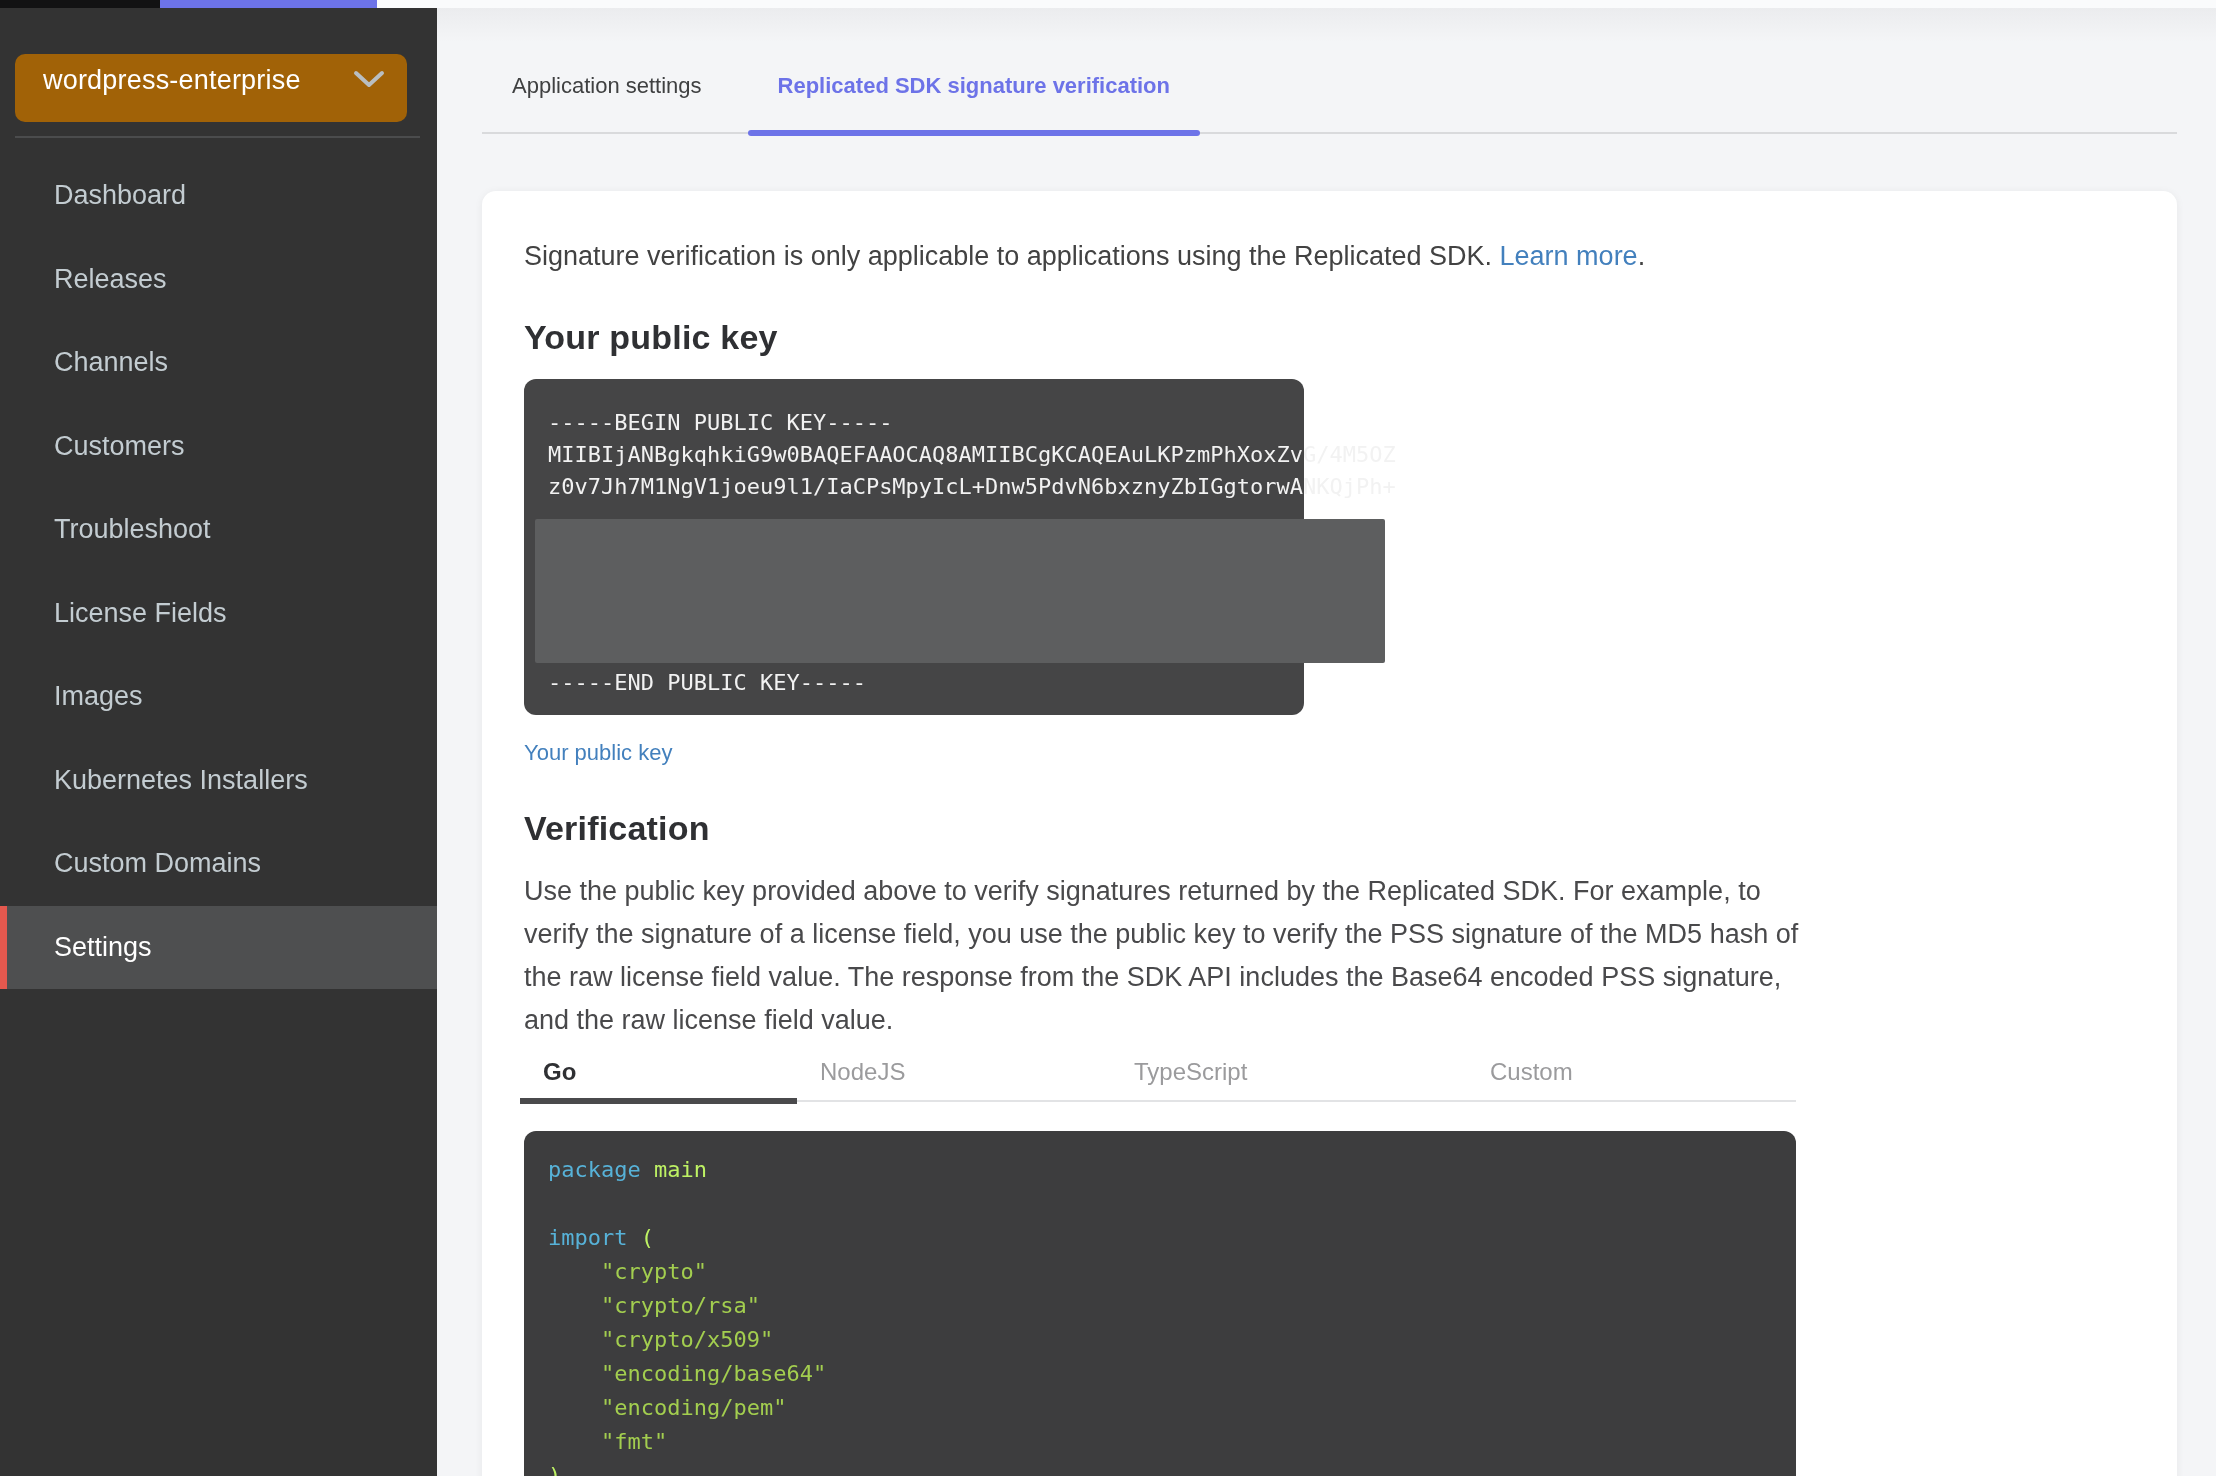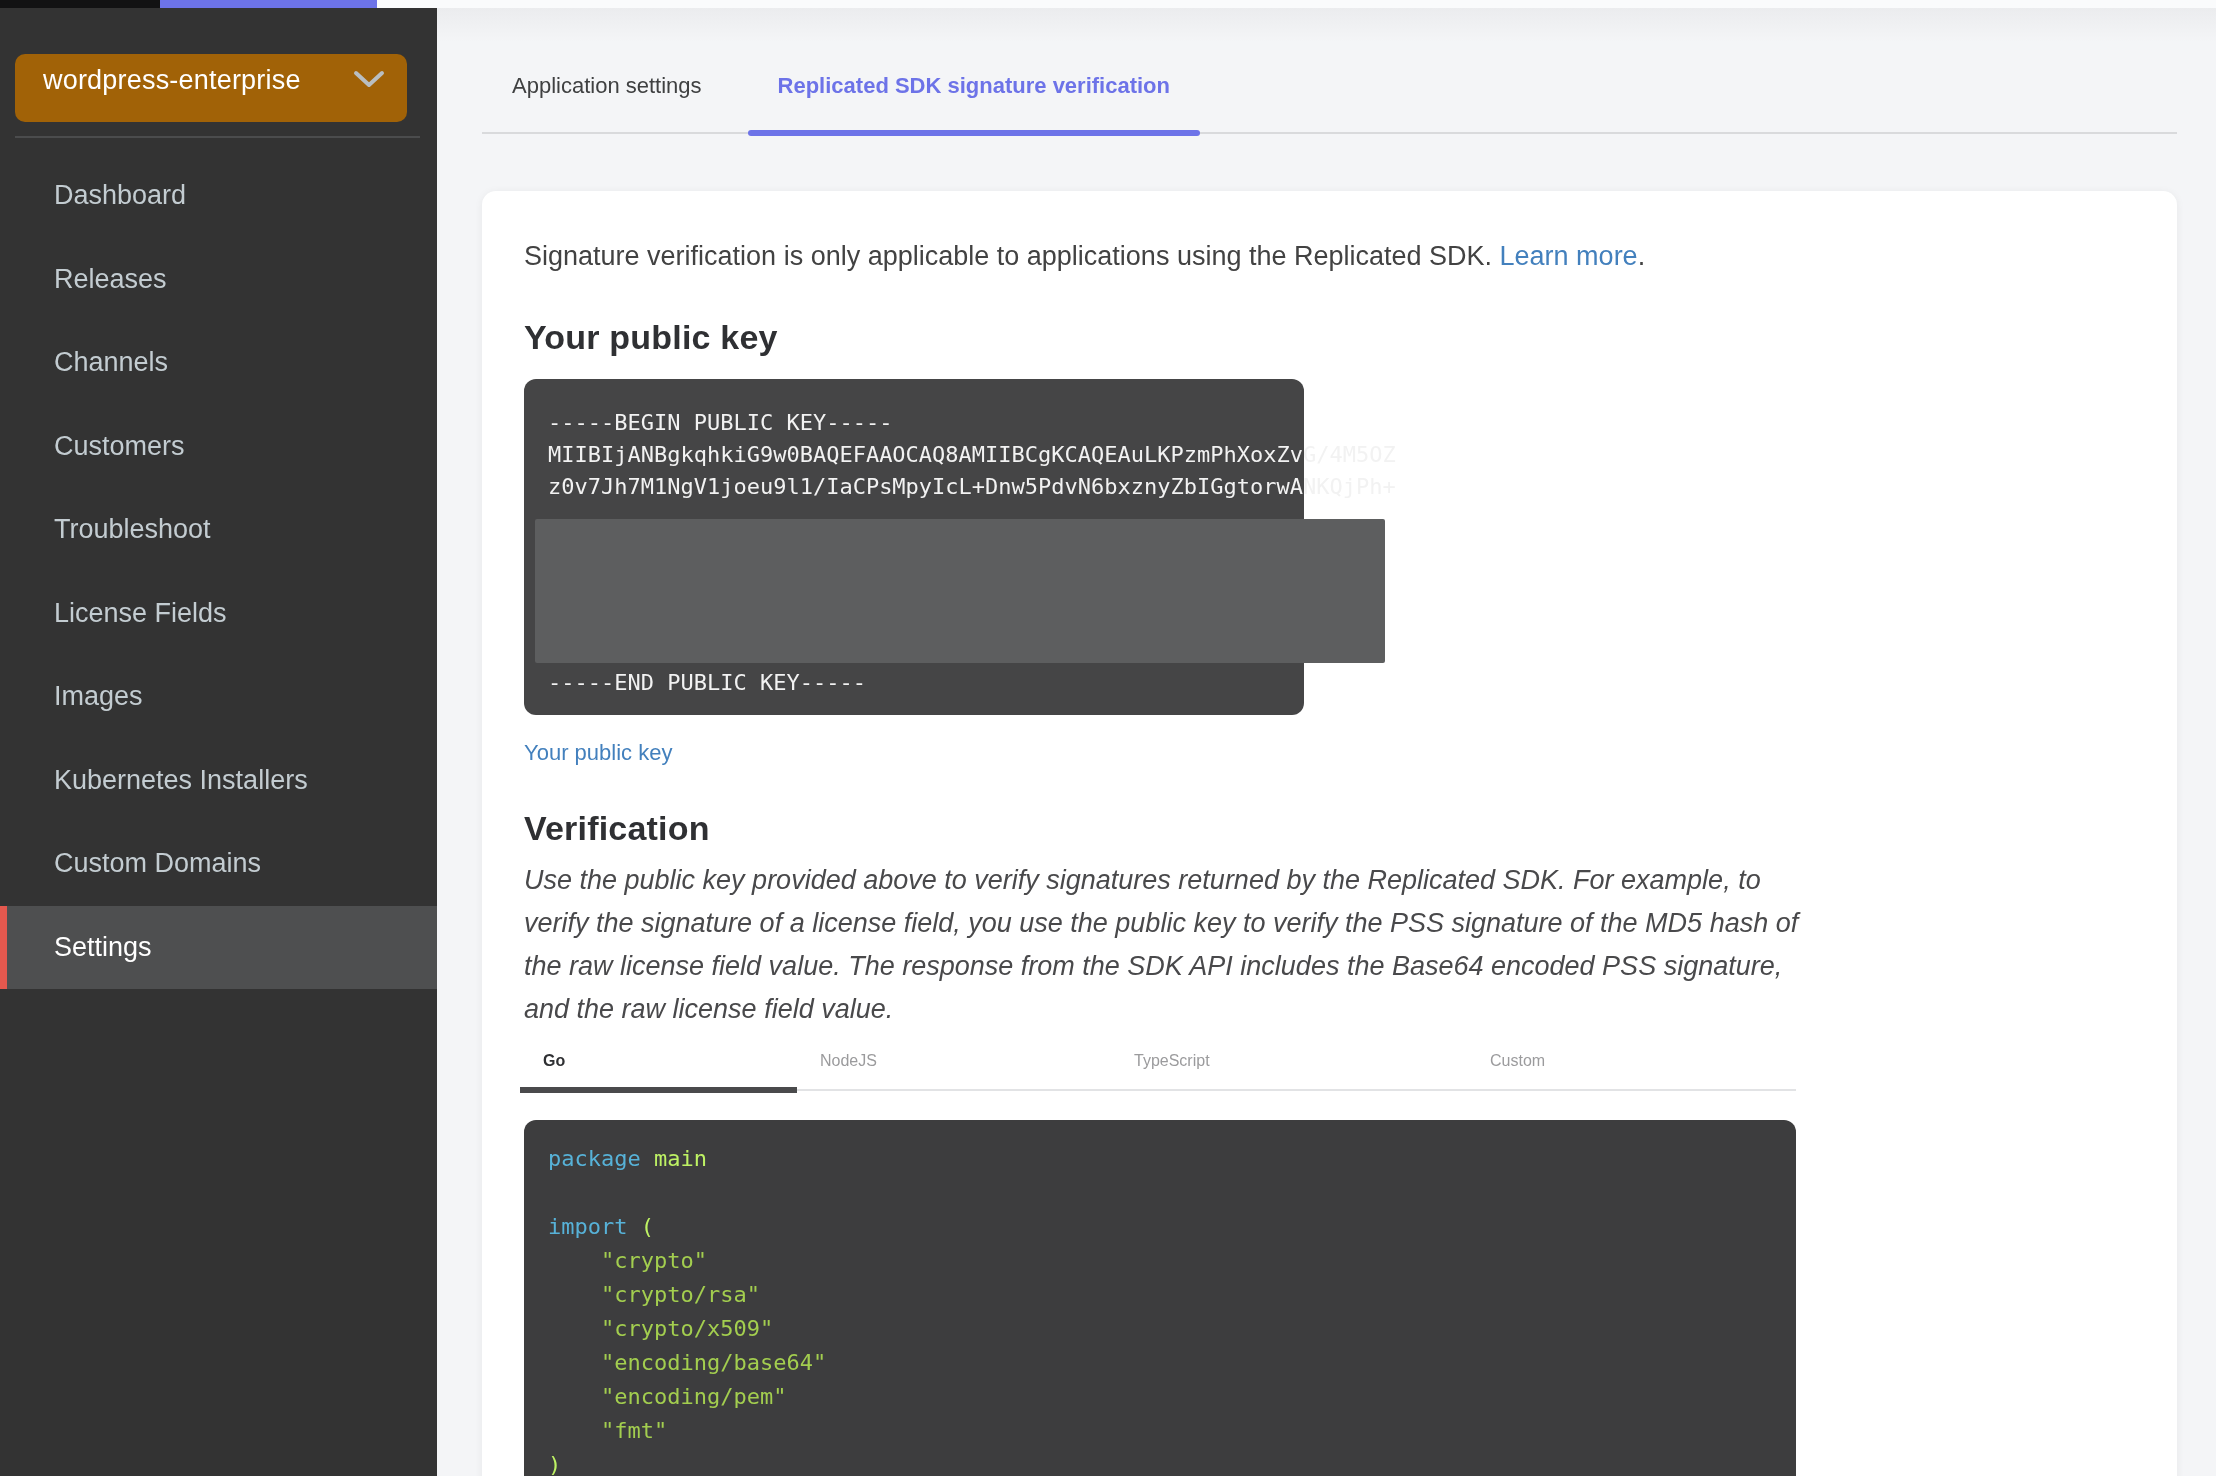--- a/index.html
+++ b/index.html
@@ -99,30 +99,30 @@
   }
 
   .copy-link{
     display:inline-block;margin-top:24px;font-size:22px;line-height:28px;
     color:var(--link-blue);text-decoration:none;cursor:pointer;
   }
 
   h2.verification-heading{}
 
   .verification-desc{
-    margin-top:10px;width:1275px;
-    font-size:27px;line-height:43px;color:#49494b;font-style:italic;
+    margin-top:21px;width:1275px;
+    font-size:27px;line-height:43px;color:#49494b;
   }
 
   .lang-tabs{
     position:relative;margin-top:0;height:62px;width:1272px;
   }
   .lang-tab{
     position:absolute;top:0;height:60px;display:flex;align-items:center;
-    font-size:16px;color:#9b9b9d;cursor:pointer;white-space:nowrap;
+    font-size:24px;color:#9b9b9d;cursor:pointer;white-space:nowrap;
   }
   .lang-tab.active{color:#2f3033;font-weight:bold;}
   .lang-tab:nth-child(2){left:19px;}
   .lang-tab:nth-child(3){left:296px;}
   .lang-tab:nth-child(4){left:610px;}
   .lang-tab:nth-child(5){left:966px;}
   .lang-rule{position:absolute;left:0;right:0;bottom:2px;height:2px;background:#e2e3e5;}
   .lang-active-bar{position:absolute;left:-4px;width:277px;bottom:0;height:6px;background:#4a4a4c;}
 
   .code-block{

